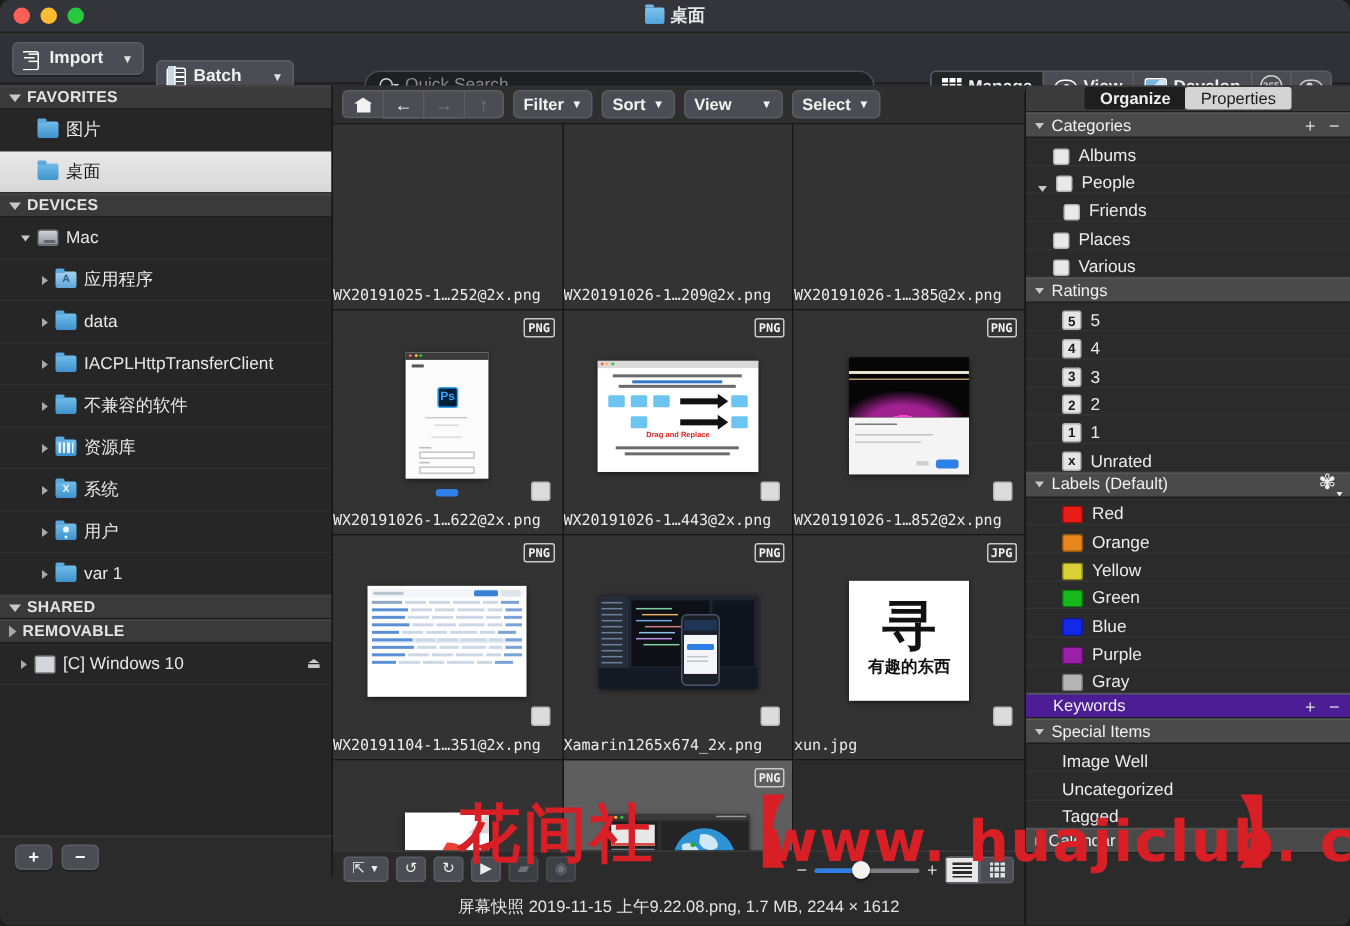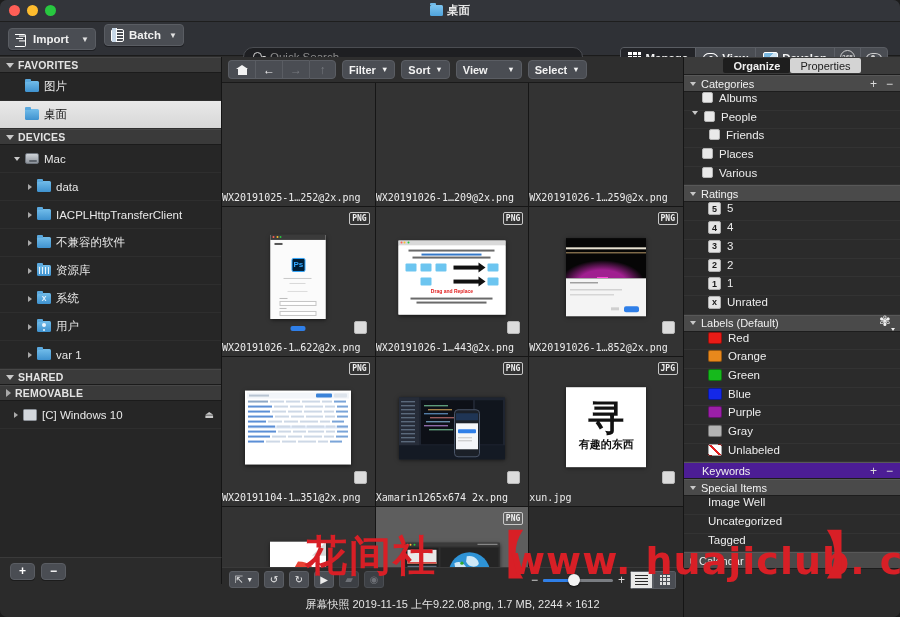--- a/index.html
+++ b/index.html
@@ -59,21 +59,21 @@
     display: flex; align-items: center;
     color: #f0f0f0; font-size: 11.5px; font-weight: bold;
     padding: 0 6px; gap: 5px;
     box-shadow: 0 1px 0 rgba(0,0,0,.35);
   }
   .tb-btn .caret {
     margin-left: auto;
     font-size: 8px; color: #e0e0e0;
   }
   #btn-import { left: 8px; top: 6px; width: 88px; }
-  #btn-batch  { left: 104px; top: 2px; width: 80px; }
+  #btn-batch  { left: 104px; top: 18px; width: 92px; }
 
   .ico-import {
     width: 13px; height: 13px; position: relative; flex: none;
   }
   .ico-import::before {
     content: ""; position: absolute; left: 0; top: 1px;
     width: 10px; height: 11px; border: 1.6px solid #fff; border-left: none;
     border-radius: 0 2px 2px 0;
   }
   .ico-import::after {
@@ -508,21 +508,21 @@
   .rp-tab.alt { background: #d4d4d4; color: #1c1c1c; }
   .rp-head {
     height: 17px; background: #4a4a4a;
     border-top: 1px solid #585858; border-bottom: 1px solid #1d1d1d;
     display: flex; align-items: center; gap: 5px; padding: 0 7px 0 6px;
     font-size: 11px; color: #f0f0f0;
   }
   .rp-head .sp { margin-left: auto; display: flex; gap: 9px; }
   .rp-head .pm2 { color: #dcdcdc; font-size: 12px; line-height: 1; }
   .rp-row {
-    height: 18.7px; display: flex; align-items: flex-start; gap: 6px;
+    height: 18.7px; display: flex; align-items: flex-end; gap: 6px;
     font-size: 11.5px; color: #ececec;
     border-bottom: 1px solid #333;
   }
   .cbox {
     width: 11px; height: 11px; background: #e9e9e9;
     border: 1px solid #b6b6b6; border-radius: 2px; flex: none;
   }
   .ratebox {
     width: 13px; height: 13px; background: #e4e4e4; border: 1px solid #b0b0b0;
     border-radius: 2px; flex: none;
@@ -649,20 +649,25 @@
       <span class="tri"></span>
       <span>DEVICES</span>
     </div>
     <div class="sb-row" style="padding-left:14px">
       <span class="tri sm"></span>
       <span class="disk-ico"></span>
       <span>Mac</span>
     </div>
     <div class="sb-row" style="padding-left:28px">
       <span class="tri right sm"></span>
+      <span class="folder-ico app"></span>
+      <span>应用程序</span>
+    </div>
+    <div class="sb-row" style="padding-left:28px">
+      <span class="tri right sm"></span>
       <span class="folder-ico"></span>
       <span>data</span>
     </div>
     <div class="sb-row" style="padding-left:28px">
       <span class="tri right sm"></span>
       <span class="folder-ico"></span>
       <span>IACPLHttpTransferClient</span>
     </div>
     <div class="sb-row" style="padding-left:28px">
       <span class="tri right sm"></span>
@@ -748,21 +753,21 @@
   <div class="grid-wrap">
     <div class="grid">
 
       <div class="cell">
         <div class="cell-name">WX20191025-1…252@2x.png</div>
       </div>
       <div class="cell">
         <div class="cell-name">WX20191026-1…209@2x.png</div>
       </div>
       <div class="cell" style="border-right:none">
-        <div class="cell-name">WX20191026-1…259@2x.png</div>
+        <div class="cell-name">WX20191026-1…385@2x.png</div>
       </div>
 
       <div class="cell">
         <span class="badge">PNG</span>
         <div class="thumb">
           <div class="ss ps-win">
             <div class="ss-bar">
                 <span class="dot" style="background:#ff5f57"></span>
                 <span class="dot" style="background:#febc2e"></span>
                 <span class="dot" style="background:#28c840"></span>
@@ -1144,38 +1149,38 @@
     </div>
     <div class="rp-row" style="padding-left:24px">
       <span class="swatch" style="background:#e81b16"></span>
       <span>Red</span>
     </div>
     <div class="rp-row" style="padding-left:24px">
       <span class="swatch" style="background:#e8881c"></span>
       <span>Orange</span>
     </div>
     <div class="rp-row" style="padding-left:24px">
+      <span class="swatch" style="background:#d9d035"></span>
+      <span>Yellow</span>
+    </div>
+    <div class="rp-row" style="padding-left:24px">
       <span class="swatch" style="background:#16b91c"></span>
       <span>Green</span>
     </div>
     <div class="rp-row" style="padding-left:24px">
       <span class="swatch" style="background:#1428e8"></span>
       <span>Blue</span>
     </div>
     <div class="rp-row" style="padding-left:24px">
       <span class="swatch" style="background:#9b1fa8"></span>
       <span>Purple</span>
     </div>
     <div class="rp-row" style="padding-left:24px">
       <span class="swatch" style="background:#b4b4b4"></span>
       <span>Gray</span>
-    </div>
-    <div class="rp-row" style="padding-left:24px">
-      <span class="swatch none"></span>
-      <span>Unlabeled</span>
     </div>
 
     <div class="rp-head" style="background:#4c1d95;padding-left:18px">
       <span>Keywords</span>
       <span class="sp">
         <span class="pm2">+</span>
         <span class="pm2">−</span>
       </span>
     </div>
 

